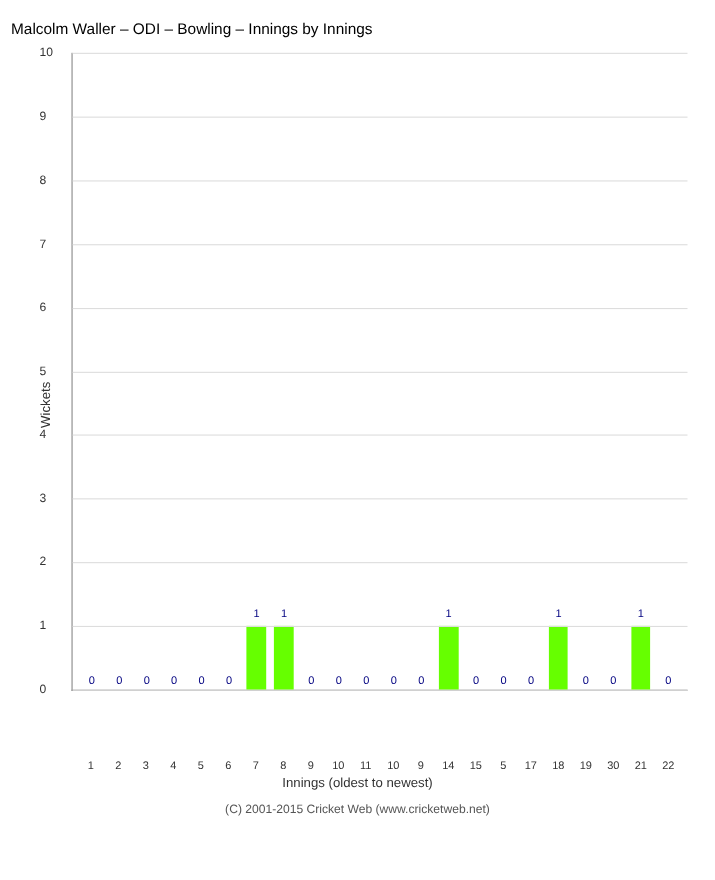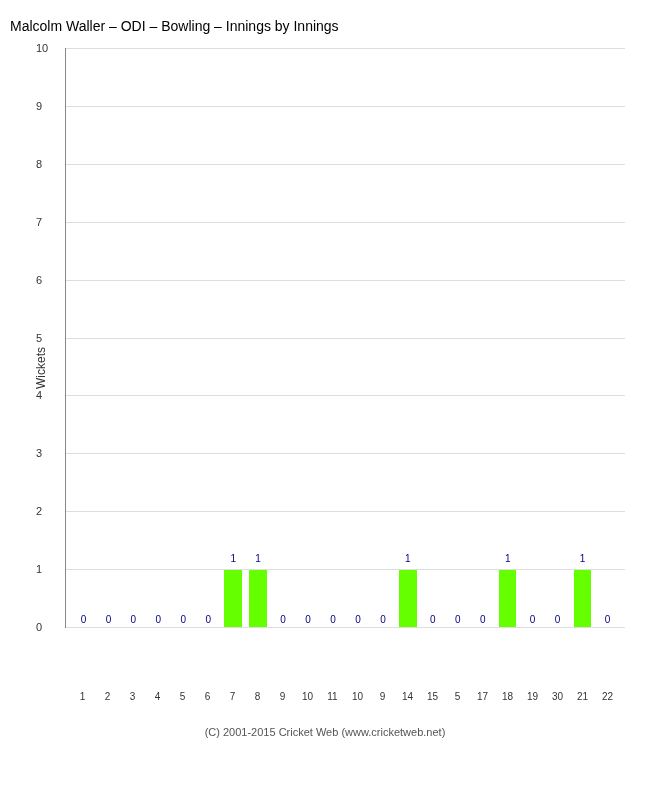--- a/index.html
+++ b/index.html
@@ -115,21 +115,21 @@
     .x-axis-title {
       text-align: center;
       font-size: 12px;
       color: #333;
       margin-top: 2px;
     }
     .footer {
       text-align: center;
       font-size: 11px;
       color: #555;
-      margin-top: 24px;
+      margin-top: 12px;
     }
   </style>
 </head>
 <body>
 
 <div class="chart-container">
   <div class="chart-title">Malcolm Waller – ODI – Bowling – Innings by Innings</div>
 
   <div class="chart-area">
     <div class="y-axis-label">Wickets</div>
@@ -274,14 +274,15 @@
       <div class="x-tick-label">14</div>
       <div class="x-tick-label">15</div>
       <div class="x-tick-label">5</div>
       <div class="x-tick-label">17</div>
       <div class="x-tick-label">18</div>
       <div class="x-tick-label">19</div>
       <div class="x-tick-label">30</div>
       <div class="x-tick-label">21</div>
       <div class="x-tick-label">22</div>
     </div>
+  <div class="x-axis-title">Innings (oldest to newest)</div>
   <div class="footer">(C) 2001-2015 Cricket Web (www.cricketweb.net)</div>
 </div>
 
 </body></html>

